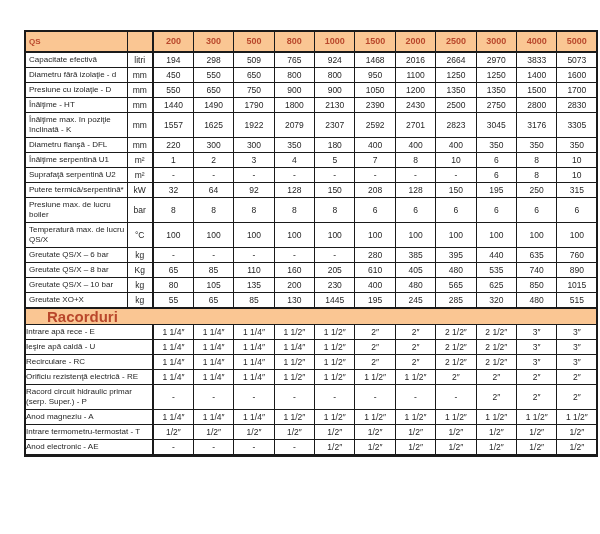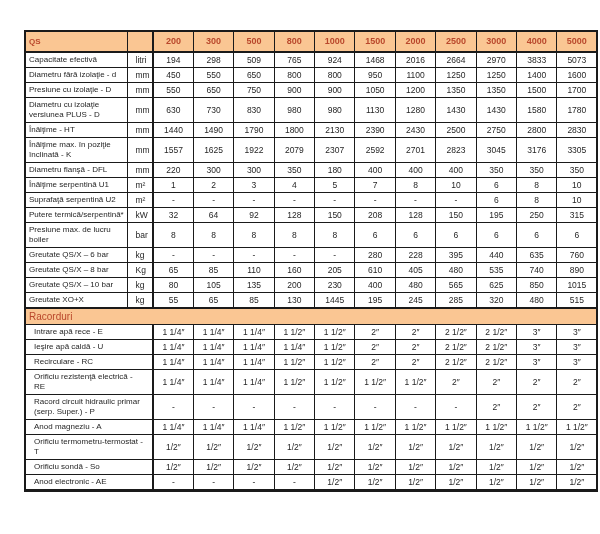--- a/index.html
+++ b/index.html
@@ -40,27 +40,27 @@
     font-weight:bold;font-size:9px;line-height:11px;
     height:15px;
     border-bottom:2px solid var(--border);
   }
   th.lbl,td.lbl{
     text-align:left;padding-left:3px;padding-right:2px;
     font-size:8px;line-height:10px;
   }
   td.unit,th.unit{
     border-right:2px solid var(--border);
-    padding:2px 8px;
+    padding:2px 0;
   }
   tr.section-row td{
     background:var(--header-bg);
     color:var(--header-text);
-    font-weight:normal;font-size:10px;line-height:10px;
-    text-align:left;padding-left:3px;
+    font-weight:bold;font-size:15px;line-height:10px;
+    text-align:left;padding-left:21px;
     border-top:2px solid var(--border);
     border-bottom:1px solid var(--border);
     height:11px;
   }
 </style>
 </head>
 <body>
 
 <div class="sheet">
   <table class="spec">
@@ -136,35 +136,20 @@
           <td class="val">900</td>
           <td class="val">900</td>
           <td class="val">1050</td>
           <td class="val">1200</td>
           <td class="val">1350</td>
           <td class="val">1350</td>
           <td class="val">1500</td>
           <td class="val">1700</td>
         </tr>
         <tr>
-          <td class="lbl">Diametru cu izolaţie versiunea PLUS - D</td>
-          <td class="unit">mm</td>
-          <td class="val">630</td>
-          <td class="val">730</td>
-          <td class="val">830</td>
-          <td class="val">980</td>
-          <td class="val">980</td>
-          <td class="val">1130</td>
-          <td class="val">1280</td>
-          <td class="val">1430</td>
-          <td class="val">1430</td>
-          <td class="val">1580</td>
-          <td class="val">1780</td>
-        </tr>
-        <tr>
           <td class="lbl">Înălţime - HT</td>
           <td class="unit">mm</td>
           <td class="val">1440</td>
           <td class="val">1490</td>
           <td class="val">1790</td>
           <td class="val">1800</td>
           <td class="val">2130</td>
           <td class="val">2390</td>
           <td class="val">2430</td>
           <td class="val">2500</td>
@@ -256,29 +241,44 @@
           <td class="val">8</td>
           <td class="val">8</td>
           <td class="val">6</td>
           <td class="val">6</td>
           <td class="val">6</td>
           <td class="val">6</td>
           <td class="val">6</td>
           <td class="val">6</td>
         </tr>
         <tr>
+          <td class="lbl">Temperatură max. de lucru QS/X</td>
+          <td class="unit">°C</td>
+          <td class="val">100</td>
+          <td class="val">100</td>
+          <td class="val">100</td>
+          <td class="val">100</td>
+          <td class="val">100</td>
+          <td class="val">100</td>
+          <td class="val">100</td>
+          <td class="val">100</td>
+          <td class="val">100</td>
+          <td class="val">100</td>
+          <td class="val">100</td>
+        </tr>
+        <tr>
           <td class="lbl">Greutate QS/X – 6 bar</td>
           <td class="unit">kg</td>
           <td class="val">-</td>
           <td class="val">-</td>
           <td class="val">-</td>
           <td class="val">-</td>
           <td class="val">-</td>
           <td class="val">280</td>
-          <td class="val">228</td>
+          <td class="val">385</td>
           <td class="val">395</td>
           <td class="val">440</td>
           <td class="val">635</td>
           <td class="val">760</td>
         </tr>
         <tr>
           <td class="lbl">Greutate QS/X – 8 bar</td>
           <td class="unit">Kg</td>
           <td class="val">65</td>
           <td class="val">85</td>
@@ -403,35 +403,21 @@
           <td class="val">1 1/2″</td>
           <td class="val">1 1/2″</td>
           <td class="val">1 1/2″</td>
           <td class="val">1 1/2″</td>
           <td class="val">1 1/2″</td>
           <td class="val">1 1/2″</td>
           <td class="val">1 1/2″</td>
           <td class="val">1 1/2″</td>
         </tr>
         <tr>
-          <td class="lbl unit" colspan="2">Orificiu termometru-termostat - T</td>
-          <td class="val">1/2″</td>
-          <td class="val">1/2″</td>
-          <td class="val">1/2″</td>
-          <td class="val">1/2″</td>
-          <td class="val">1/2″</td>
-          <td class="val">1/2″</td>
-          <td class="val">1/2″</td>
-          <td class="val">1/2″</td>
-          <td class="val">1/2″</td>
-          <td class="val">1/2″</td>
-          <td class="val">1/2″</td>
-        </tr>
-        <tr>
-          <td class="lbl unit" colspan="2">Orificiu sondă - So</td>
+          <td class="lbl unit" colspan="2">Intrare termometru-termostat - T</td>
           <td class="val">1/2″</td>
           <td class="val">1/2″</td>
           <td class="val">1/2″</td>
           <td class="val">1/2″</td>
           <td class="val">1/2″</td>
           <td class="val">1/2″</td>
           <td class="val">1/2″</td>
           <td class="val">1/2″</td>
           <td class="val">1/2″</td>
           <td class="val">1/2″</td>

